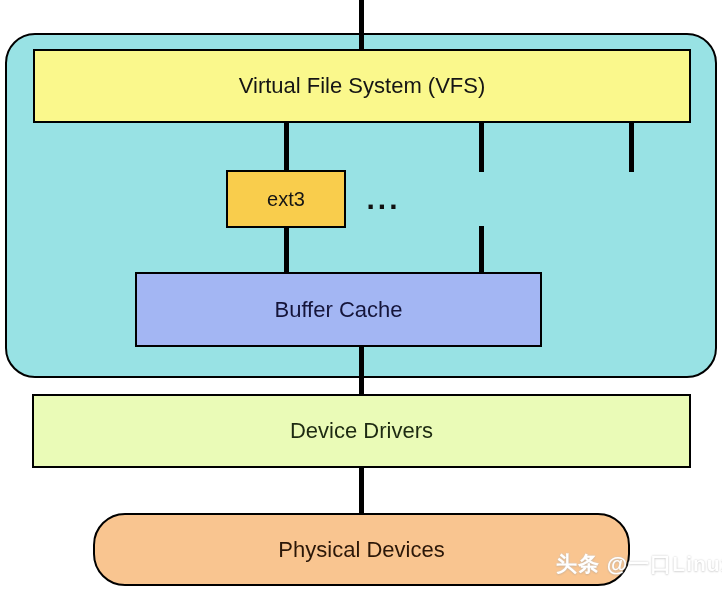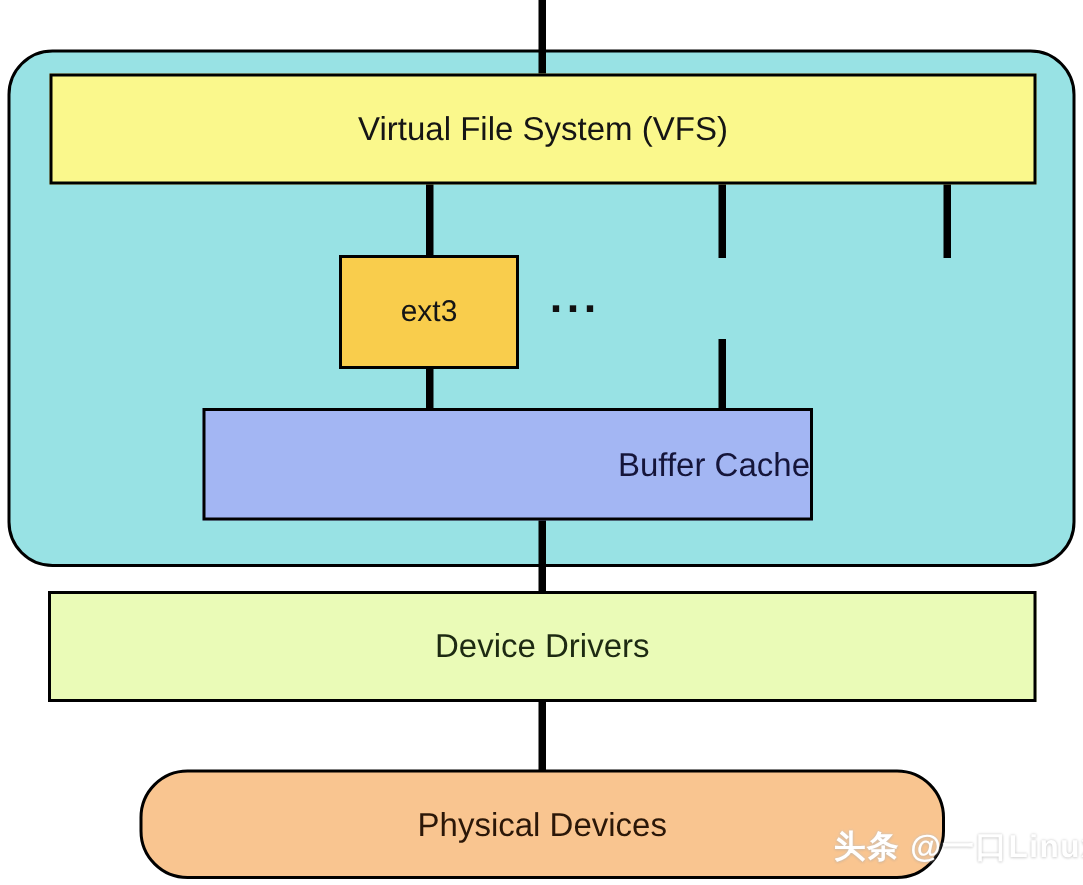--- a/index.html
+++ b/index.html
@@ -36,21 +36,21 @@
     border-radius: 30px;
     z-index: 1;
   }
   #vfs-node {
     left: 33px; top: 49px;
     width: 658px; height: 74px;
     background: #faf88c;
     font-size: 22px;
   }
   .fs-node {
-    top: 170px; height: 76px;
+    top: 170px; height: 58px;
     background: #f9cd4c;
     font-size: 20px;
   }
   #ext3-node   { left: 226px; width: 120px; }
   #reiser-node { left: 421px; width: 121px; }
   #proc-node   { left: 572px; width: 120px; }
   #fs-ellipsis {
     position: absolute;
     left: 346px; top: 170px;
     width: 75px; height: 58px;
@@ -58,21 +58,20 @@
     font-size: 30px; font-weight: 700; letter-spacing: 3px;
     color: #101010;
     z-index: 3;
   }
   #buffer-cache-node {
     left: 135px; top: 272px;
     width: 407px; height: 75px;
     background: #a3b6f3;
     font-size: 22px;
     color: #15153a;
-    justify-content: flex-end;
   }
   #device-drivers-node {
     left: 32px; top: 394px;
     width: 659px; height: 74px;
     background: #eafbb7;
     font-size: 22px;
     color: #1d2a12;
   }
   #physical-devices-node {
     left: 93px; top: 513px;

